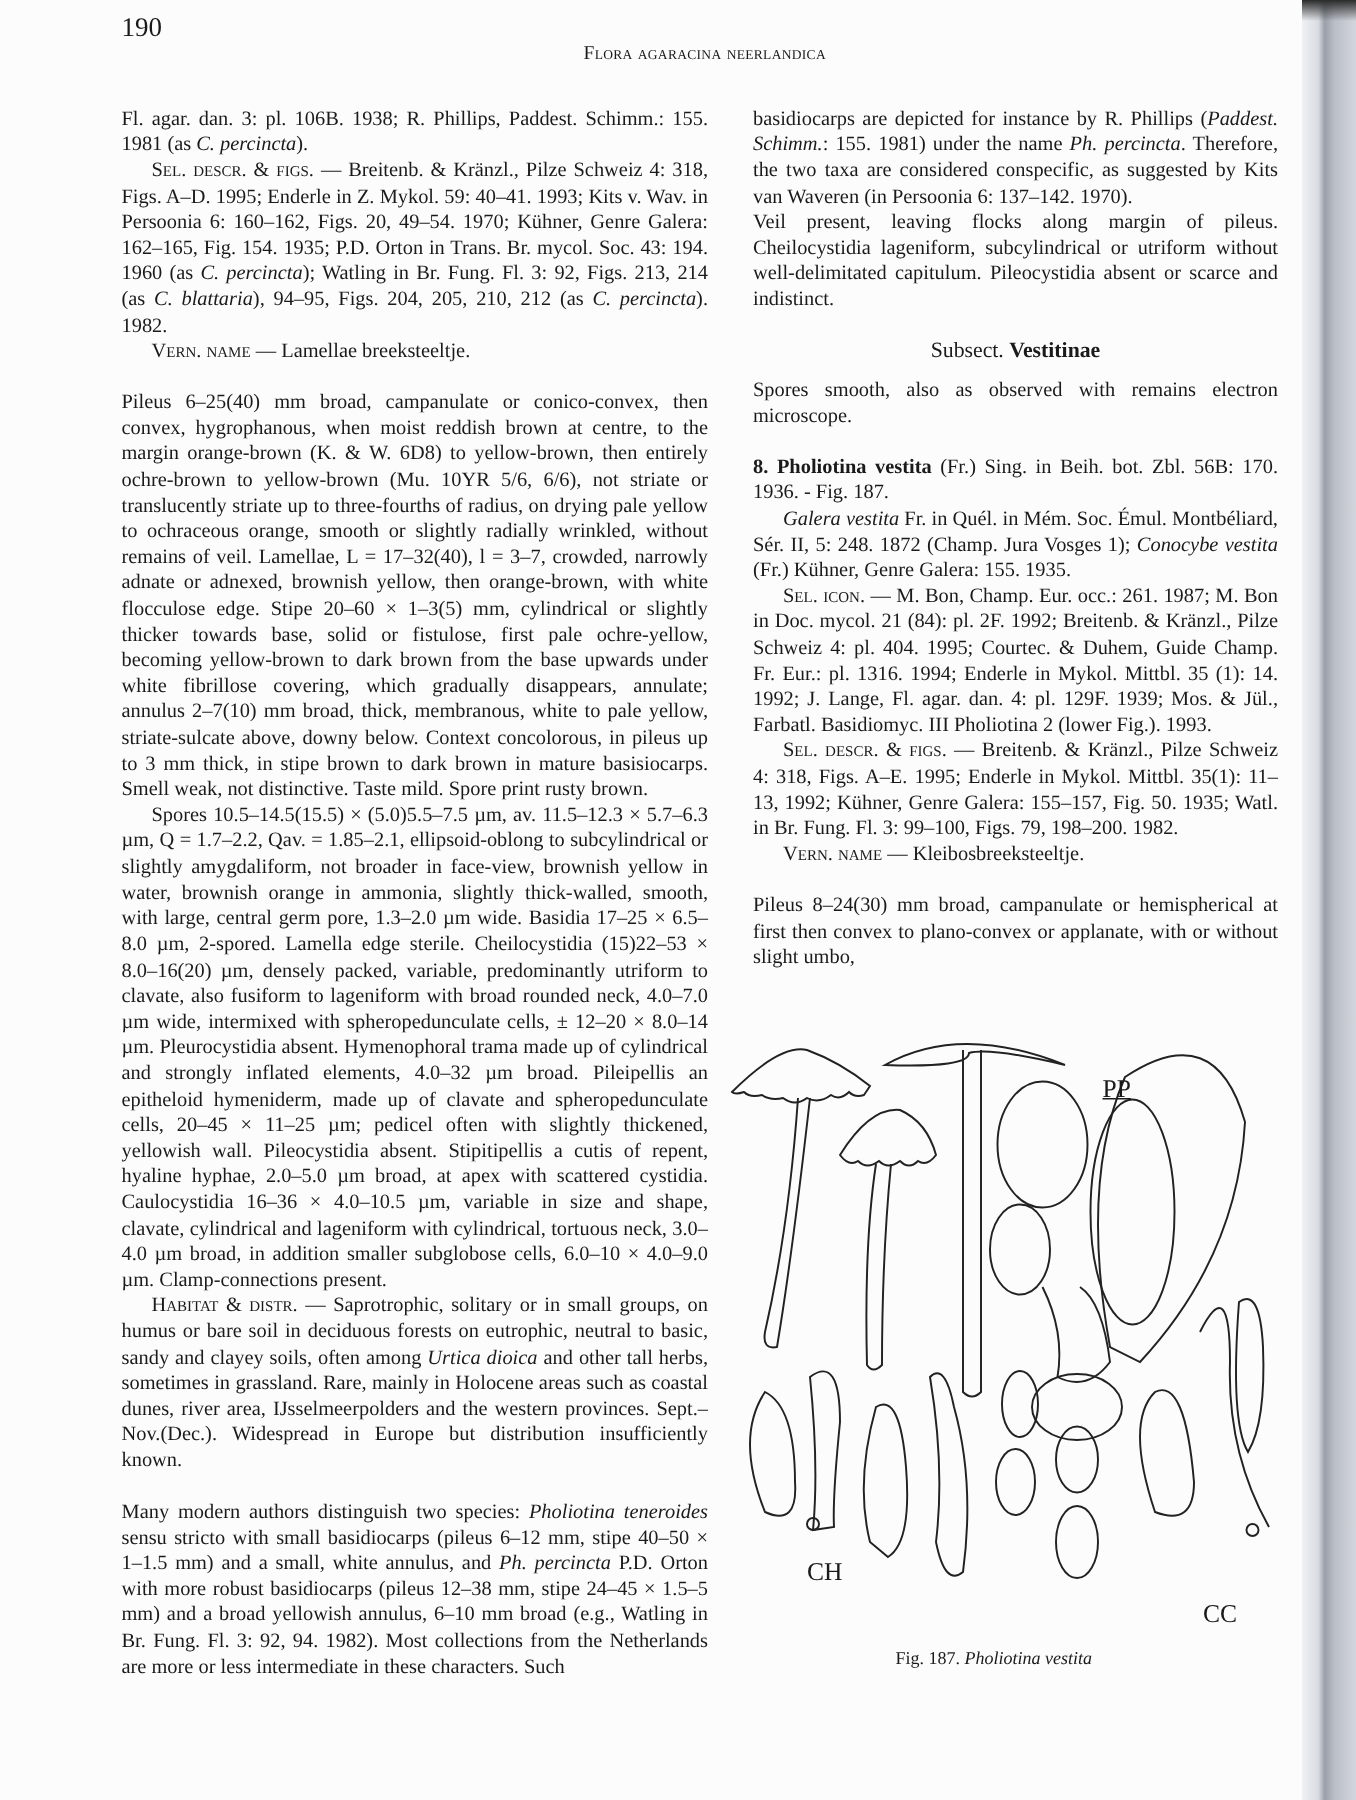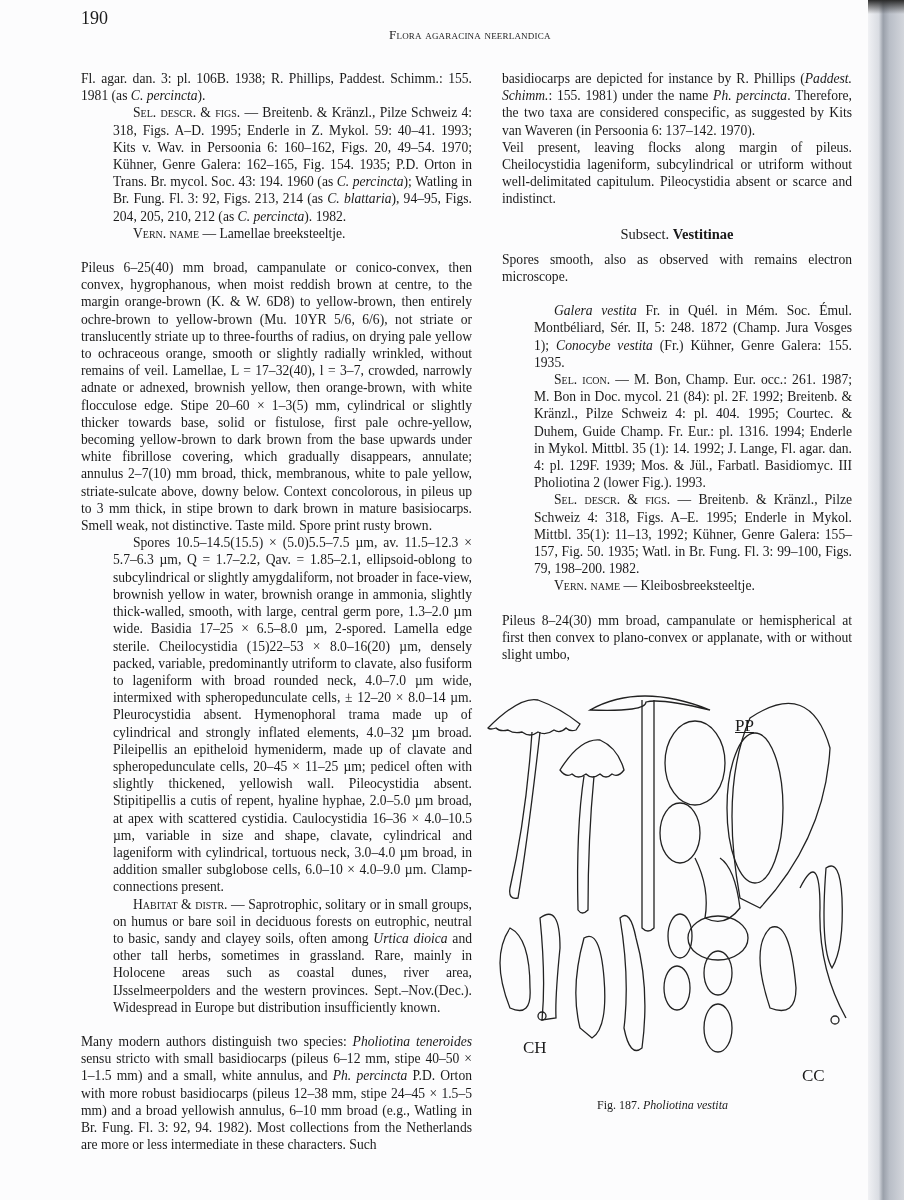--- a/index.html
+++ b/index.html
@@ -19,21 +19,21 @@
   }
   .page-num { position:absolute; left:81px; top:8px; font-size:18px; }
   .running-head {
     position:absolute; left:389px; top:27px; font-size:13px; letter-spacing:0.2px;
   }
   .running-head .sc { font-variant:small-caps; }
   .col { position:absolute; font-size:13.6px; line-height:17.2px; text-align:justify; }
   .col-left { left:81px; top:70px; width:391px; }
   .col-right { left:502px; top:70px; width:350px; }
   p { margin:0; }
-  .ind { text-indent:20px;margin-left:32px; }
+  .ind { text-indent:20px; }
   .gap { height:17px; }
   .sc { font-variant:small-caps; }
   i { font-style:italic; }
   b { font-weight:bold; }
   .sect-title { text-align:center; font-size:18px; margin:20px 0 14px 0; }
   .subsect-title { text-align:center; font-size:14.5px; margin:18px 0 8px 0; }
   .figure {
     position:absolute; left:480px; top:688px; width:372px; height:400px;
   }
   .figure svg { width:100%; height:100%; }
@@ -60,20 +60,21 @@
   <div class="gap"></div>
   <p><span>Many modern authors distinguish two species: </span><i>Pholiotina teneroides</i><span> sensu stricto with small basidiocarps (pileus 6–12 mm, stipe 40–50 × 1–1.5 mm) and a small, white annulus, and </span><i>Ph. percincta</i><span> P.D. Orton with more robust basidiocarps (pileus 12–38 mm, stipe 24–45 × 1.5–5 mm) and a broad yellowish annulus, 6–10 mm broad (e.g., Watling in Br. Fung. Fl. 3: 92, 94. 1982). Most collections from the Netherlands are more or less intermediate in these characters. Such</span></p>
 </div>
 
 <div class="col col-right">
   <p><span>basidiocarps are depicted for instance by R. Phillips (</span><i>Paddest. Schimm.</i><span>: 155. 1981) under the name </span><i>Ph. percincta</i><span>. Therefore, the two taxa are considered conspecific, as suggested by Kits van Waveren (in Persoonia 6: 137–142. 1970).</span></p>
   <p>Veil present, leaving flocks along margin of pileus. Cheilocystidia lageniform, subcylindrical or utriform without well-delimitated capitulum. Pileocystidia absent or scarce and indistinct.</p>
   <div class="subsect-title"><span>Subsect. </span><b>Vestitinae</b></div>
   <p>Spores smooth, also as observed with remains electron microscope.</p>
   <div class="gap"></div>
+  <p><b>8. </b><b>Pholiotina vestita</b><span> (Fr.) Sing. in Beih. bot. Zbl. 56B: 170. 1936. - Fig. 187.</span></p>
   <p class="ind"><i>Galera vestita</i><span> Fr. in Quél. in Mém. Soc. Émul. Montbéliard, Sér. II, 5: 248. 1872 (Champ. Jura Vosges 1); </span><i>Conocybe vestita</i><span> (Fr.) Kühner, Genre Galera: 155. 1935.</span></p>
   <p class="ind"><span class="sc">Sel. icon.</span><span> — M. Bon, Champ. Eur. occ.: 261. 1987; M. Bon in Doc. mycol. 21 (84): pl. 2F. 1992; Breitenb. &amp; Kränzl., Pilze Schweiz 4: pl. 404. 1995; Courtec. &amp; Duhem, Guide Champ. Fr. Eur.: pl. 1316. 1994; Enderle in Mykol. Mittbl. 35 (1): 14. 1992; J. Lange, Fl. agar. dan. 4: pl. 129F. 1939; Mos. &amp; Jül., Farbatl. Basidiomyc. III Pholiotina 2 (lower Fig.). 1993.</span></p>
   <p class="ind"><span class="sc">Sel. descr. &amp; figs.</span><span> — Breitenb. &amp; Kränzl., Pilze Schweiz 4: 318, Figs. A–E. 1995; Enderle in Mykol. Mittbl. 35(1): 11–13, 1992; Kühner, Genre Galera: 155–157, Fig. 50. 1935; Watl. in Br. Fung. Fl. 3: 99–100, Figs. 79, 198–200. 1982.</span></p>
   <p class="ind"><span class="sc">Vern. name</span><span> — Kleibosbreeksteeltje.</span></p>
   <div class="gap"></div>
   <p>Pileus 8–24(30) mm broad, campanulate or hemispherical at first then convex to plano-convex or applanate, with or without slight umbo,</p>
 </div>
 
 <div class="figure">
   <svg viewBox="0 0 372 400" fill="none" stroke="#222" stroke-width="1.3">
@@ -104,16 +105,16 @@
     <ellipse cx="197" cy="300" rx="13" ry="22"></ellipse>
     <ellipse cx="238" cy="285" rx="14" ry="22"></ellipse>
     <ellipse cx="238" cy="340" rx="14" ry="24"></ellipse>
 
     <path d="M290 320 Q270 260 290 240 Q310 230 316 300 Q316 330 290 320 Z"></path>
     <path d="M320 200 Q340 160 340 220 Q338 280 366 330"></path>
     <path d="M346 180 Q360 170 362 210 Q364 260 352 280 Q340 260 346 180 Z"></path>
     <circle cx="355" cy="332" r="4"></circle>
   </svg>
   <div class="fig-label" style="left:255px; top:28px;text-decoration:underline;">PP</div>
-  <div class="fig-label" style="left:43px; top:350px;">CH</div>
+  <div class="fig-label" style="left:58px; top:350px;">CH</div>
   <div class="fig-label" style="left:322px; top:346px;margin-top:32px;">CC</div>
 </div>
 <div class="fig-caption"><span>Fig. 187.  </span><i>Pholiotina vestita</i></div>
 
 </body></html>

